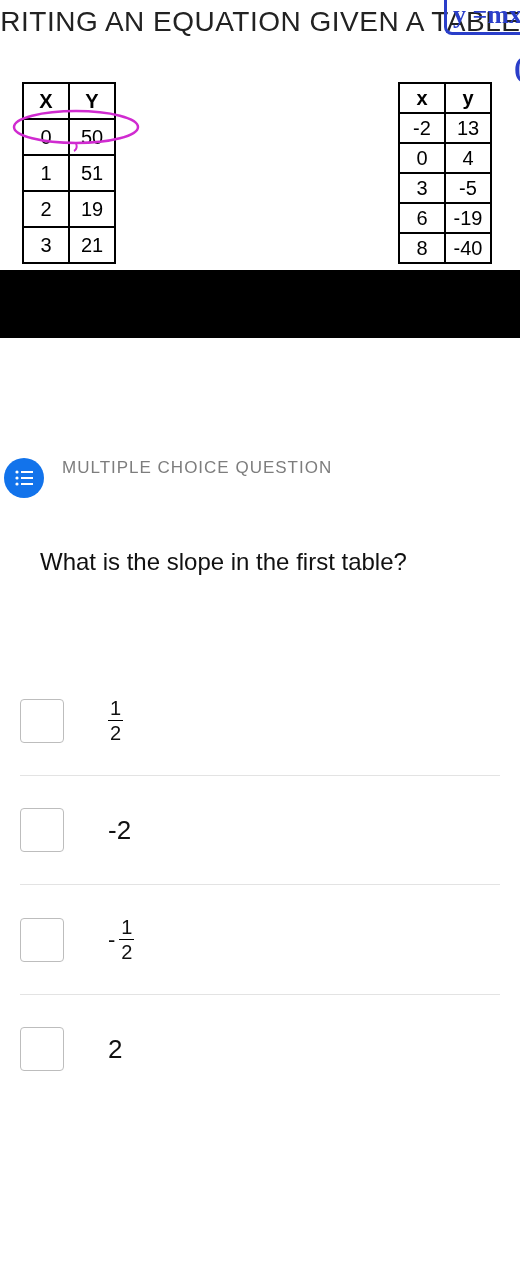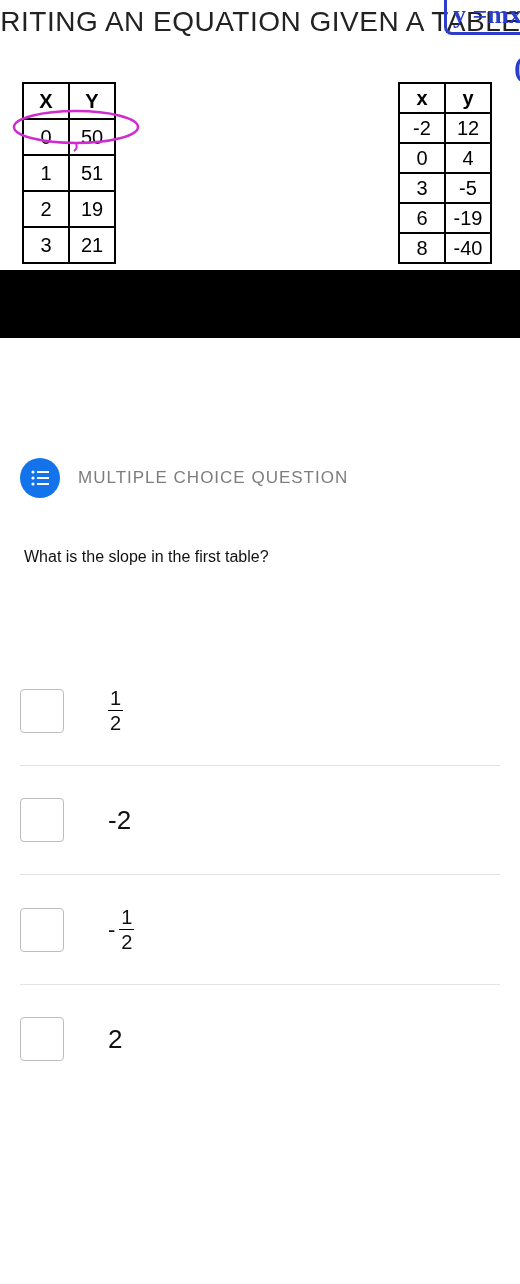--- a/index.html
+++ b/index.html
@@ -83,43 +83,43 @@
   }
   .black-bar {
     height: 68px;
     background: #000;
   }
   .spacer {
     height: 120px;
   }
   .mc-header {
     display: flex;
-    align-items: center;
+    align-items: flex-start;
     gap: 18px;
-    padding: 0 20px;
+    padding: 0 4px;
     margin-bottom: 50px;
   }
   .mc-badge {
     width: 40px;
     height: 40px;
     border-radius: 50%;
     background: #1273eb;
     display: flex;
     align-items: center;
     justify-content: center;
   }
   .mc-badge svg { display:block; }
   .mc-label {
     color: #7d7d7d;
     font-size: 17px;
     letter-spacing: 1px;
   }
   .question {
-    padding: 0 24px;
-    font-size: 16px;
+    padding: 0 40px;
+    font-size: 24px;
     color: #111;
     margin-bottom: 90px;
   }
   .choices {
     padding: 0 20px;
   }
   .choice {
     display: flex;
     align-items: center;
     gap: 44px;
@@ -186,21 +186,21 @@
       </table>
 
     <table class="data">
       <tbody>
           <tr>
         <th>x</th>
         <th>y</th>
       </tr>
       <tr>
         <td>-2</td>
-        <td>12</td>
+        <td>13</td>
       </tr>
       <tr>
         <td>0</td>
         <td>4</td>
       </tr>
       <tr>
         <td>3</td>
         <td>-5</td>
       </tr>
       <tr>

